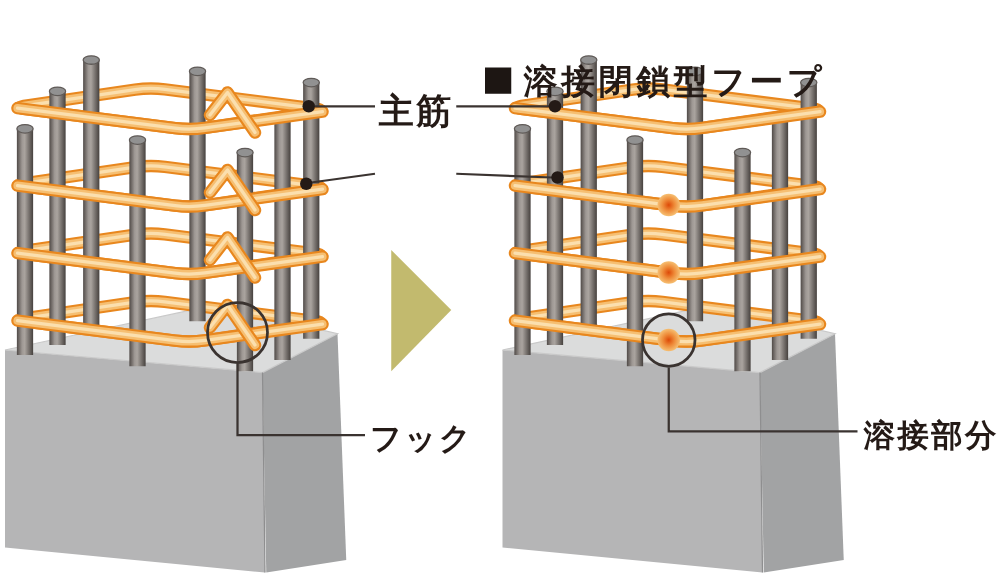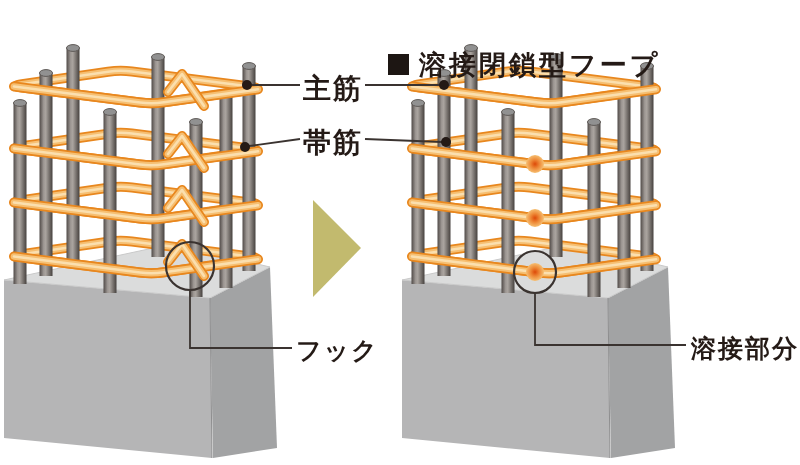--- a/index.html
+++ b/index.html
@@ -131,17 +131,16 @@
       <circle cx="446" cy="142" r="5"></circle>
     </g>
   </svg>
 
   <div class="title" style="left:388px;top:4px;margin-top:47px;">
     <span class="sq"></span>
     <span>溶接閉鎖型フープ</span>
   </div>
 
   <div class="callout" style="left:303px;top:70px;">主筋</div>
-  <div class="callout" style="left:303px;top:124px;">帯筋</div>
   <div class="callout small" style="left:296px;top:334px;">フック</div>
   <div class="callout small" style="left:691px;top:332px;text-align:right;">溶接部分</div>
 
 </div>
 
 </body></html>

